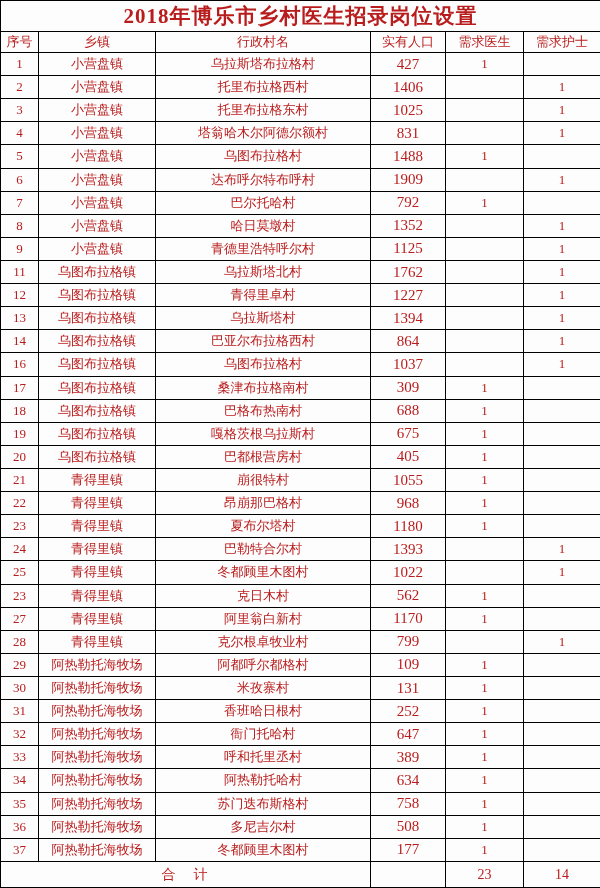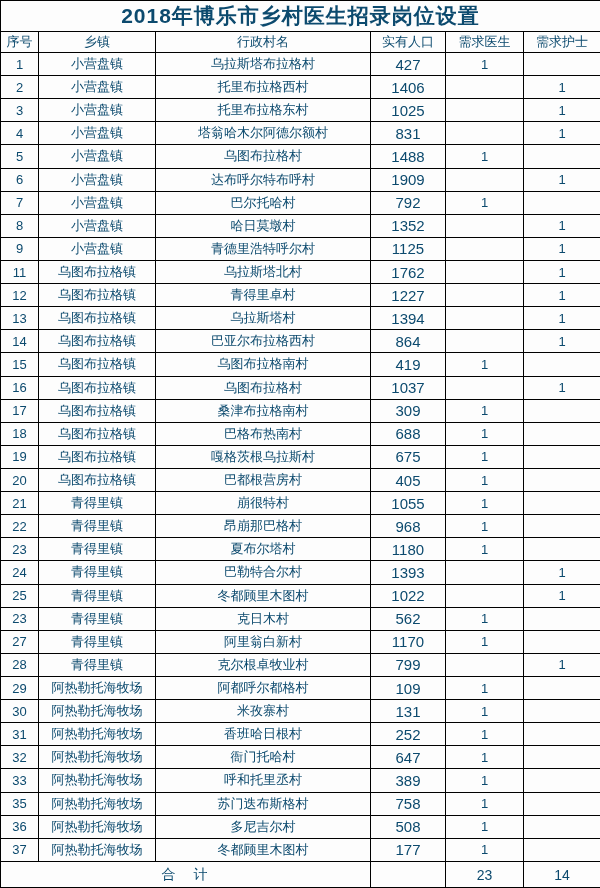--- a/index.html
+++ b/index.html
@@ -1,18 +1,18 @@
 <!DOCTYPE html>
 <html><head>
 <meta charset="utf-8">
 <style>
   html,body{margin:0;padding:0;background:#fff;}
   .page{
     width:600px;height:888px;box-sizing:border-box;background:#fdfdfd;
-    font-family:Liberation Sans, sans-serif;color:#0c4a6e;
+    font-family:Liberation Serif, serif;color:#b91c1c;
     overflow:hidden;
   }
   table{
     width:600px;height:888px;border-collapse:collapse;table-layout:fixed;
     box-sizing:border-box;
   }
   td,th{
     border:1.5px solid #000;text-align:center;vertical-align:middle;
     padding:0;overflow:hidden;white-space:nowrap;font-weight:normal;
   }
@@ -154,28 +154,20 @@
         </tr>
         <tr>
           <td class="col0">14</td>
           <td class="col1">乌图布拉格镇</td>
           <td class="col2">巴亚尔布拉格西村</td>
           <td class="col3">864</td>
           <td class="col4"></td>
           <td class="col5">1</td>
         </tr>
         <tr>
-          <td class="col0">15</td>
-          <td class="col1">乌图布拉格镇</td>
-          <td class="col2">乌图布拉格南村</td>
-          <td class="col3">419</td>
-          <td class="col4">1</td>
-          <td class="col5"></td>
-        </tr>
-        <tr>
           <td class="col0">16</td>
           <td class="col1">乌图布拉格镇</td>
           <td class="col2">乌图布拉格村</td>
           <td class="col3">1037</td>
           <td class="col4"></td>
           <td class="col5">1</td>
         </tr>
         <tr>
           <td class="col0">17</td>
           <td class="col1">乌图布拉格镇</td>
@@ -302,20 +294,28 @@
           <td class="col2">衙门托哈村</td>
           <td class="col3">647</td>
           <td class="col4">1</td>
           <td class="col5"></td>
         </tr>
         <tr>
           <td class="col0">33</td>
           <td class="col1">阿热勒托海牧场</td>
           <td class="col2">呼和托里丞村</td>
           <td class="col3">389</td>
+          <td class="col4">1</td>
+          <td class="col5"></td>
+        </tr>
+        <tr>
+          <td class="col0">34</td>
+          <td class="col1">阿热勒托海牧场</td>
+          <td class="col2">阿热勒托哈村</td>
+          <td class="col3">634</td>
           <td class="col4">1</td>
           <td class="col5"></td>
         </tr>
         <tr>
           <td class="col0">35</td>
           <td class="col1">阿热勒托海牧场</td>
           <td class="col2">苏门迭布斯格村</td>
           <td class="col3">758</td>
           <td class="col4">1</td>
           <td class="col5"></td>

